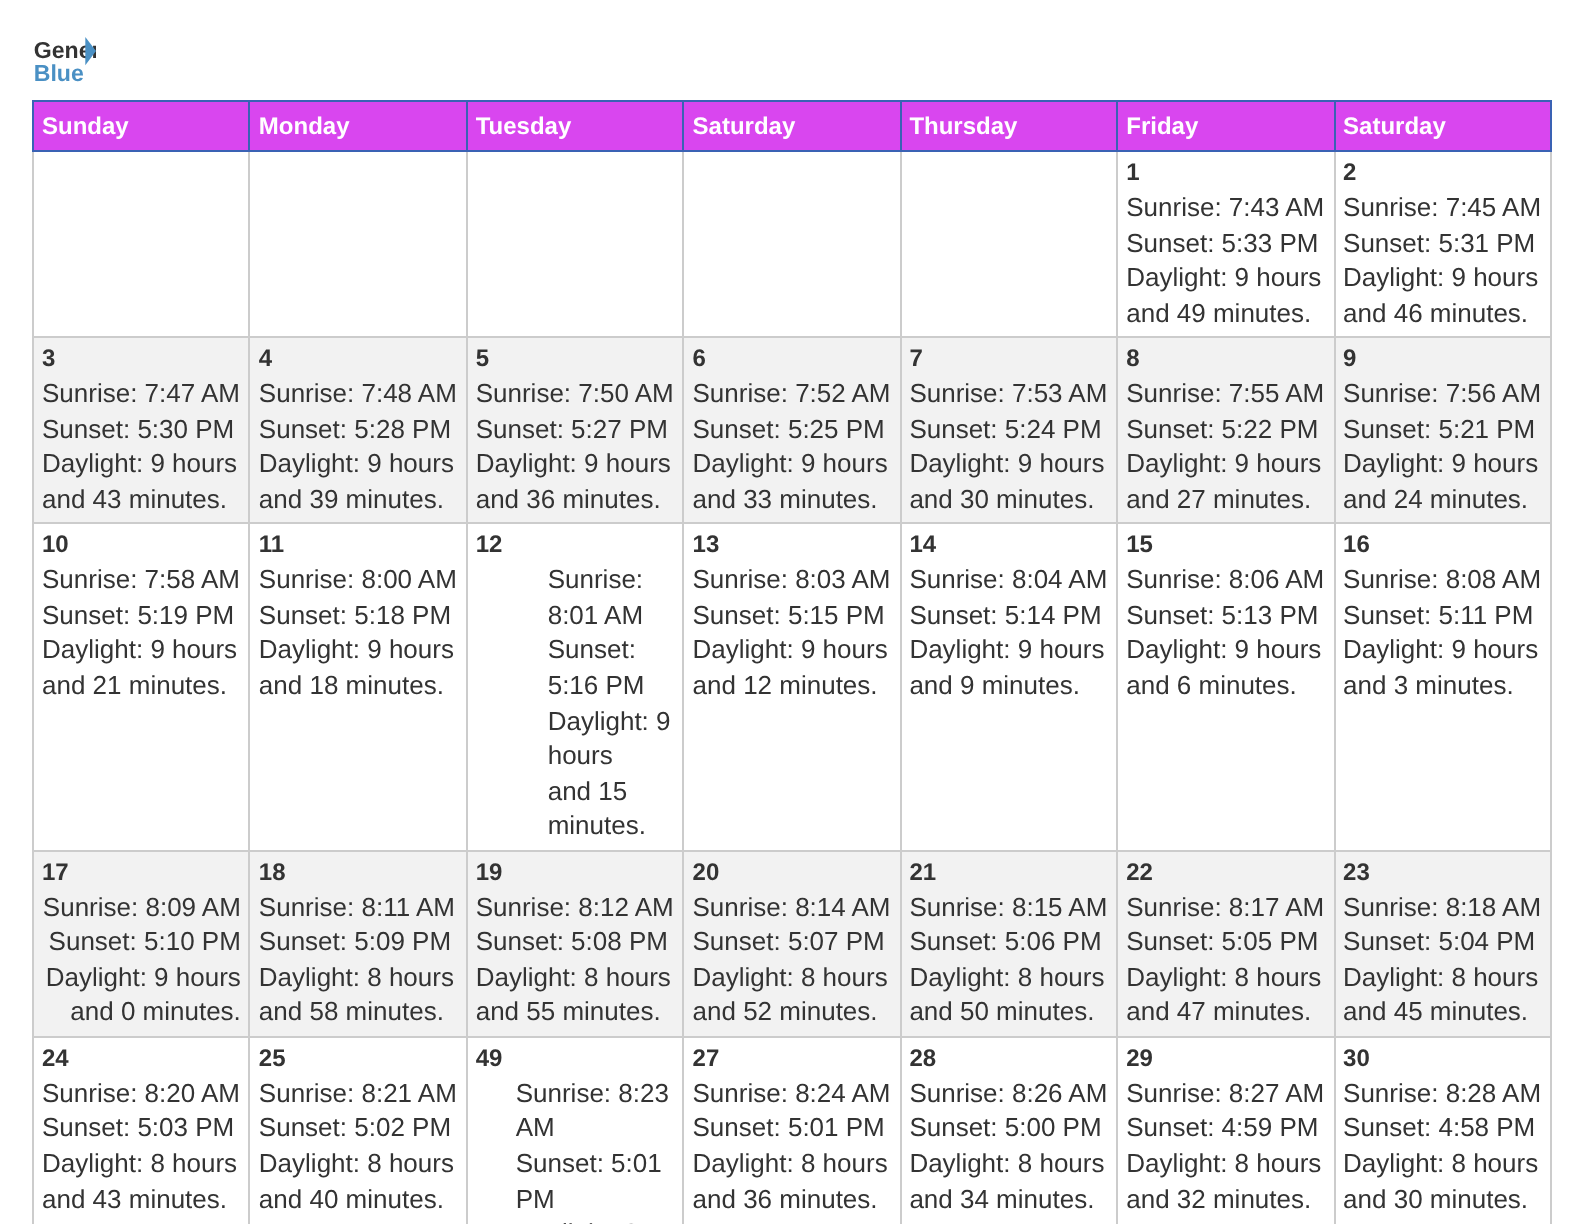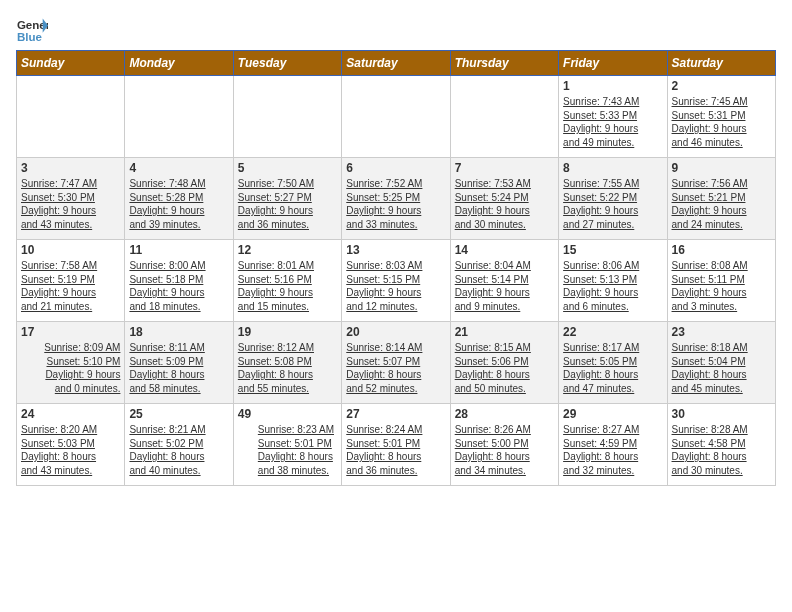--- a/index.html
+++ b/index.html
@@ -63,31 +63,30 @@
       height: 82px;
       background: #fff;
     }
     .calendar tr:nth-child(even) td {
       background: #f2f2f2;
     }
     .calendar tr:nth-child(odd) td {
       background: #fff;
     }
     
-    .calendar thead tr th { background: #a16207; font-style: italic; }
+    .calendar thead tr th { background: #d946ef; }
     .day-num {
       font-size: 12px;
       font-weight: bold;
       margin-bottom: 2px;
     }
     .day-info {
-      font-size: 10px;
+      font-size: 13px;
       line-height: 1.35;
       color: #333;
-      text-decoration: underline;
     }
     .empty-cell {
       background: #fff !important;
     }
     
     .row-even td { background: #f5f5f5; }
     .row-odd td { background: #ffffff; }
   </style>
 </head>
 <body>
@@ -202,21 +201,21 @@
           </td>
           <td>
             <div class="day-num">11</div>
             <div class="day-info" style="white-space: pre-line;">Sunrise: 8:00 AM
 Sunset: 5:18 PM
 Daylight: 9 hours
 and 18 minutes.</div>
           </td>
           <td>
             <div class="day-num">12</div>
-            <div class="day-info" style="white-space: pre-line;">Sunrise: 8:01 AM
+            <div class="day-info" style="white-space: pre-line; margin-left: 36px;">Sunrise: 8:01 AM
 Sunset: 5:16 PM
 Daylight: 9 hours
 and 15 minutes.</div>
           </td>
           <td>
             <div class="day-num">13</div>
             <div class="day-info" style="white-space: pre-line;">Sunrise: 8:03 AM
 Sunset: 5:15 PM
 Daylight: 9 hours
 and 12 minutes.</div>

